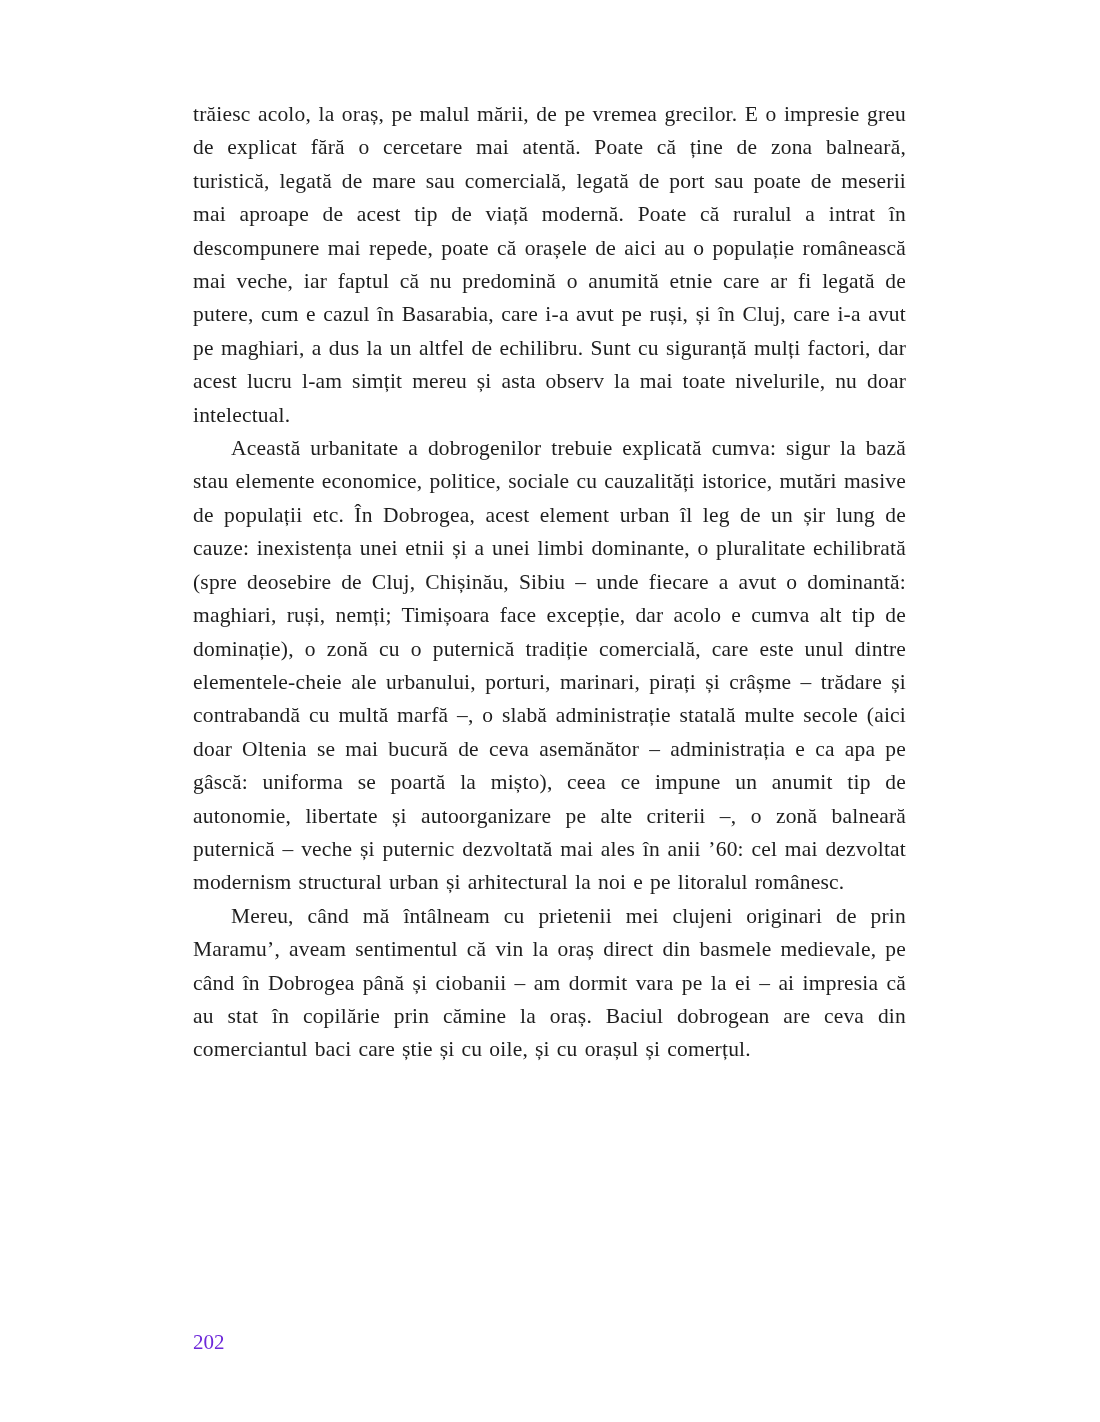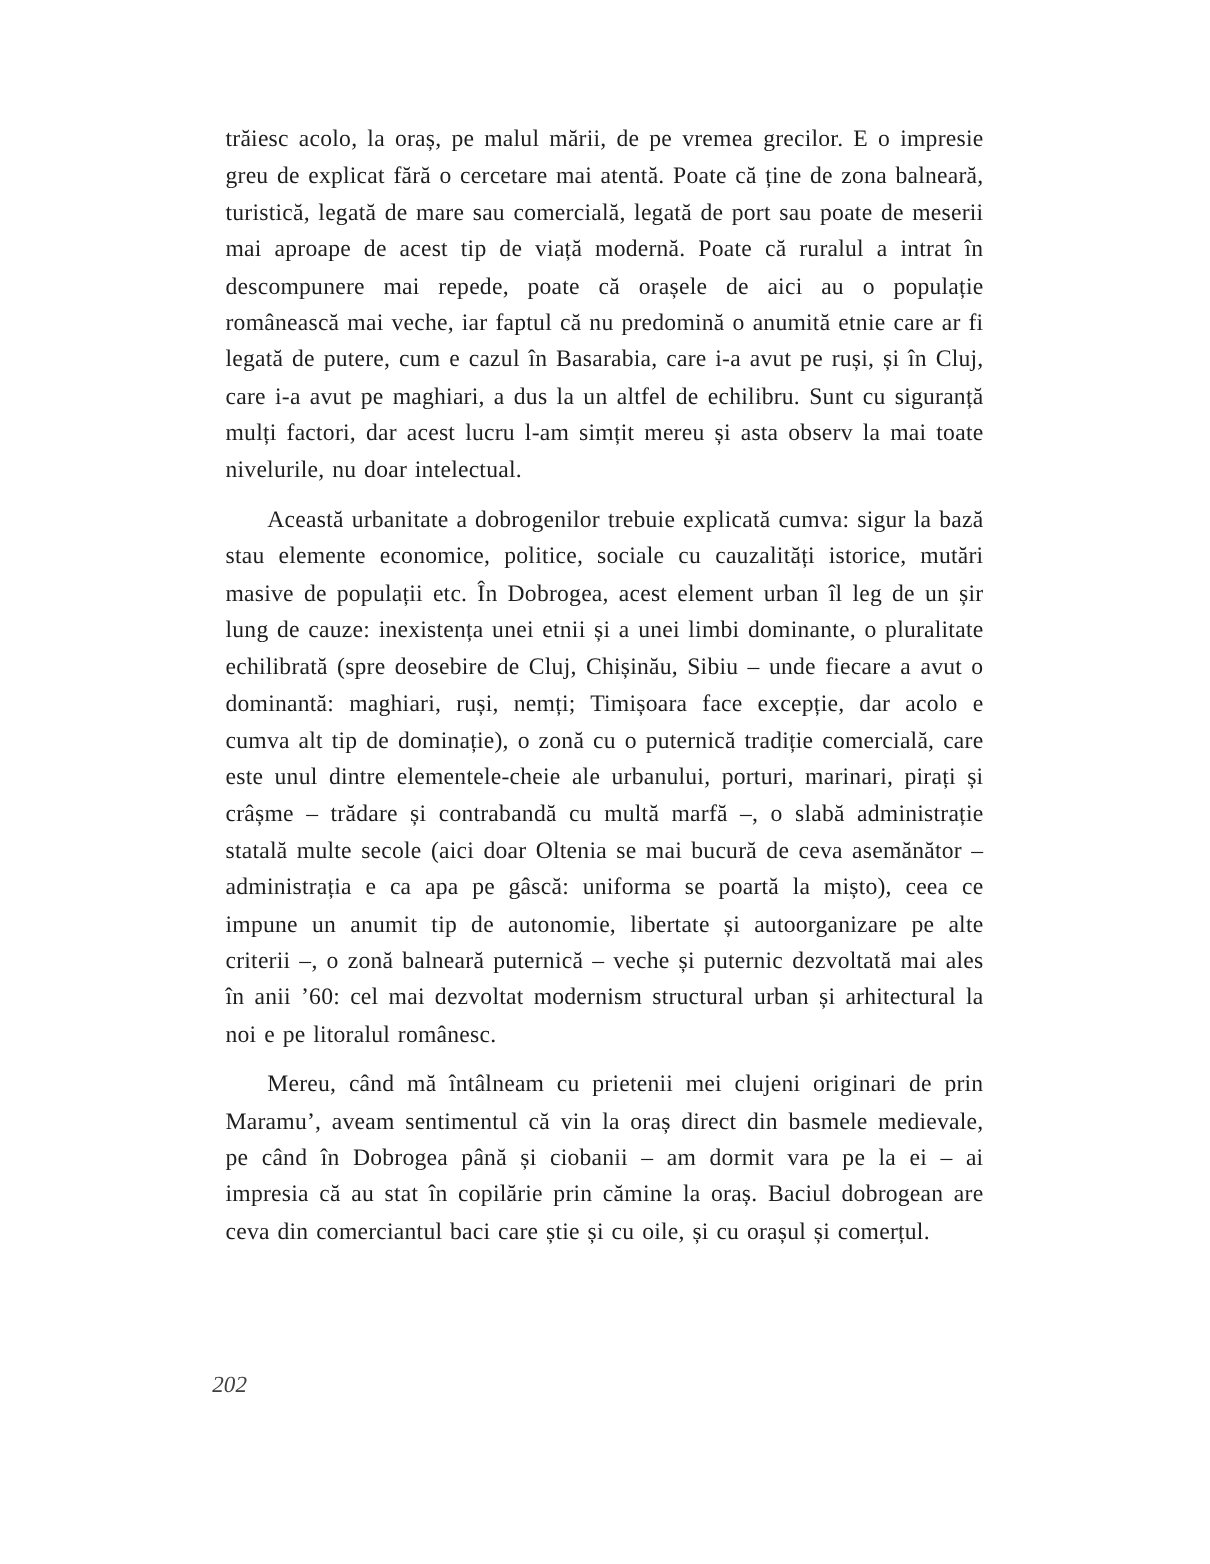--- a/index.html
+++ b/index.html
@@ -16,38 +16,37 @@
       font-family: "Liberation Serif", "DejaVu Serif", serif;
       color: #1e1e1e;
     }
     .text-block {
       position: absolute;
       left: 193px;
       top: 98px;
       width: 713px;
     }
     .para {
-      margin: 12px;
+      margin: 0;
       font-size: 21.5px;
       line-height: 33.4px;
       text-align: justify;
       letter-spacing: 0.2px;
       word-spacing: 1.5px;
     }
     .para.indent {
       text-indent: 38px;
     }
     .page-number {
       position: absolute;
       left: 193px;
-      top: 1248px;
+      top: 1332px;
       font-size: 21px;
       line-height: 1;
-      color: #404040;
-      font-style: italic;
+      color: #6d28d9;
     }
   </style>
 </head>
 <body>
 
 <div class="book-page">
   <div class="text-block">
     <p class="para no-indent">trăiesc acolo, la oraș, pe malul mării, de pe vremea grecilor. E o impresie greu de explicat fără o cercetare mai atentă. Poate că ține de zona balneară, turistică, legată de mare sau comercială, legată de port sau poate de meserii mai aproape de acest tip de viață modernă. Poate că ruralul a intrat în descompunere mai repede, poate că orașele de aici au o populație românească mai veche, iar faptul că nu predomină o anumită etnie care ar fi legată de putere, cum e cazul în Basarabia, care i-a avut pe ruși, și în Cluj, care i-a avut pe maghiari, a dus la un altfel de echilibru. Sunt cu siguranță mulți factori, dar acest lucru l-am simțit mereu și asta observ la mai toate nivelurile, nu doar intelectual.</p>
     <p class="para indent">Această urbanitate a dobrogenilor trebuie explicată cumva: sigur la bază stau elemente economice, politice, sociale cu cauzalități istorice, mutări masive de populații etc. În Dobrogea, acest element urban îl leg de un șir lung de cauze: inexistența unei etnii și a unei limbi dominante, o pluralitate echilibrată (spre deosebire de Cluj, Chișinău, Sibiu – unde fiecare a avut o dominantă: maghiari, ruși, nemți; Timișoara face excepție, dar acolo e cumva alt tip de dominație), o zonă cu o puternică tradiție comercială, care este unul dintre elementele-cheie ale urbanului, porturi, marinari, pirați și crâșme – trădare și contrabandă cu multă marfă –, o slabă administrație statală multe secole (aici doar Oltenia se mai bucură de ceva asemănător – administrația e ca apa pe gâscă: uniforma se poartă la mișto), ceea ce impune un anumit tip de autonomie, libertate și autoorganizare pe alte criterii –, o zonă balneară puternică – veche și puternic dezvoltată mai ales în anii ’60: cel mai dezvoltat modernism structural urban și arhitectural la noi e pe litoralul românesc.</p>
     <p class="para indent">Mereu, când mă întâlneam cu prietenii mei clujeni originari de prin Maramu’, aveam sentimentul că vin la oraș direct din basmele medievale, pe când în Dobrogea până și ciobanii – am dormit vara pe la ei – ai impresia că au stat în copilărie prin cămine la oraș. Baciul dobrogean are ceva din comerciantul baci care știe și cu oile, și cu orașul și comerțul.</p>

